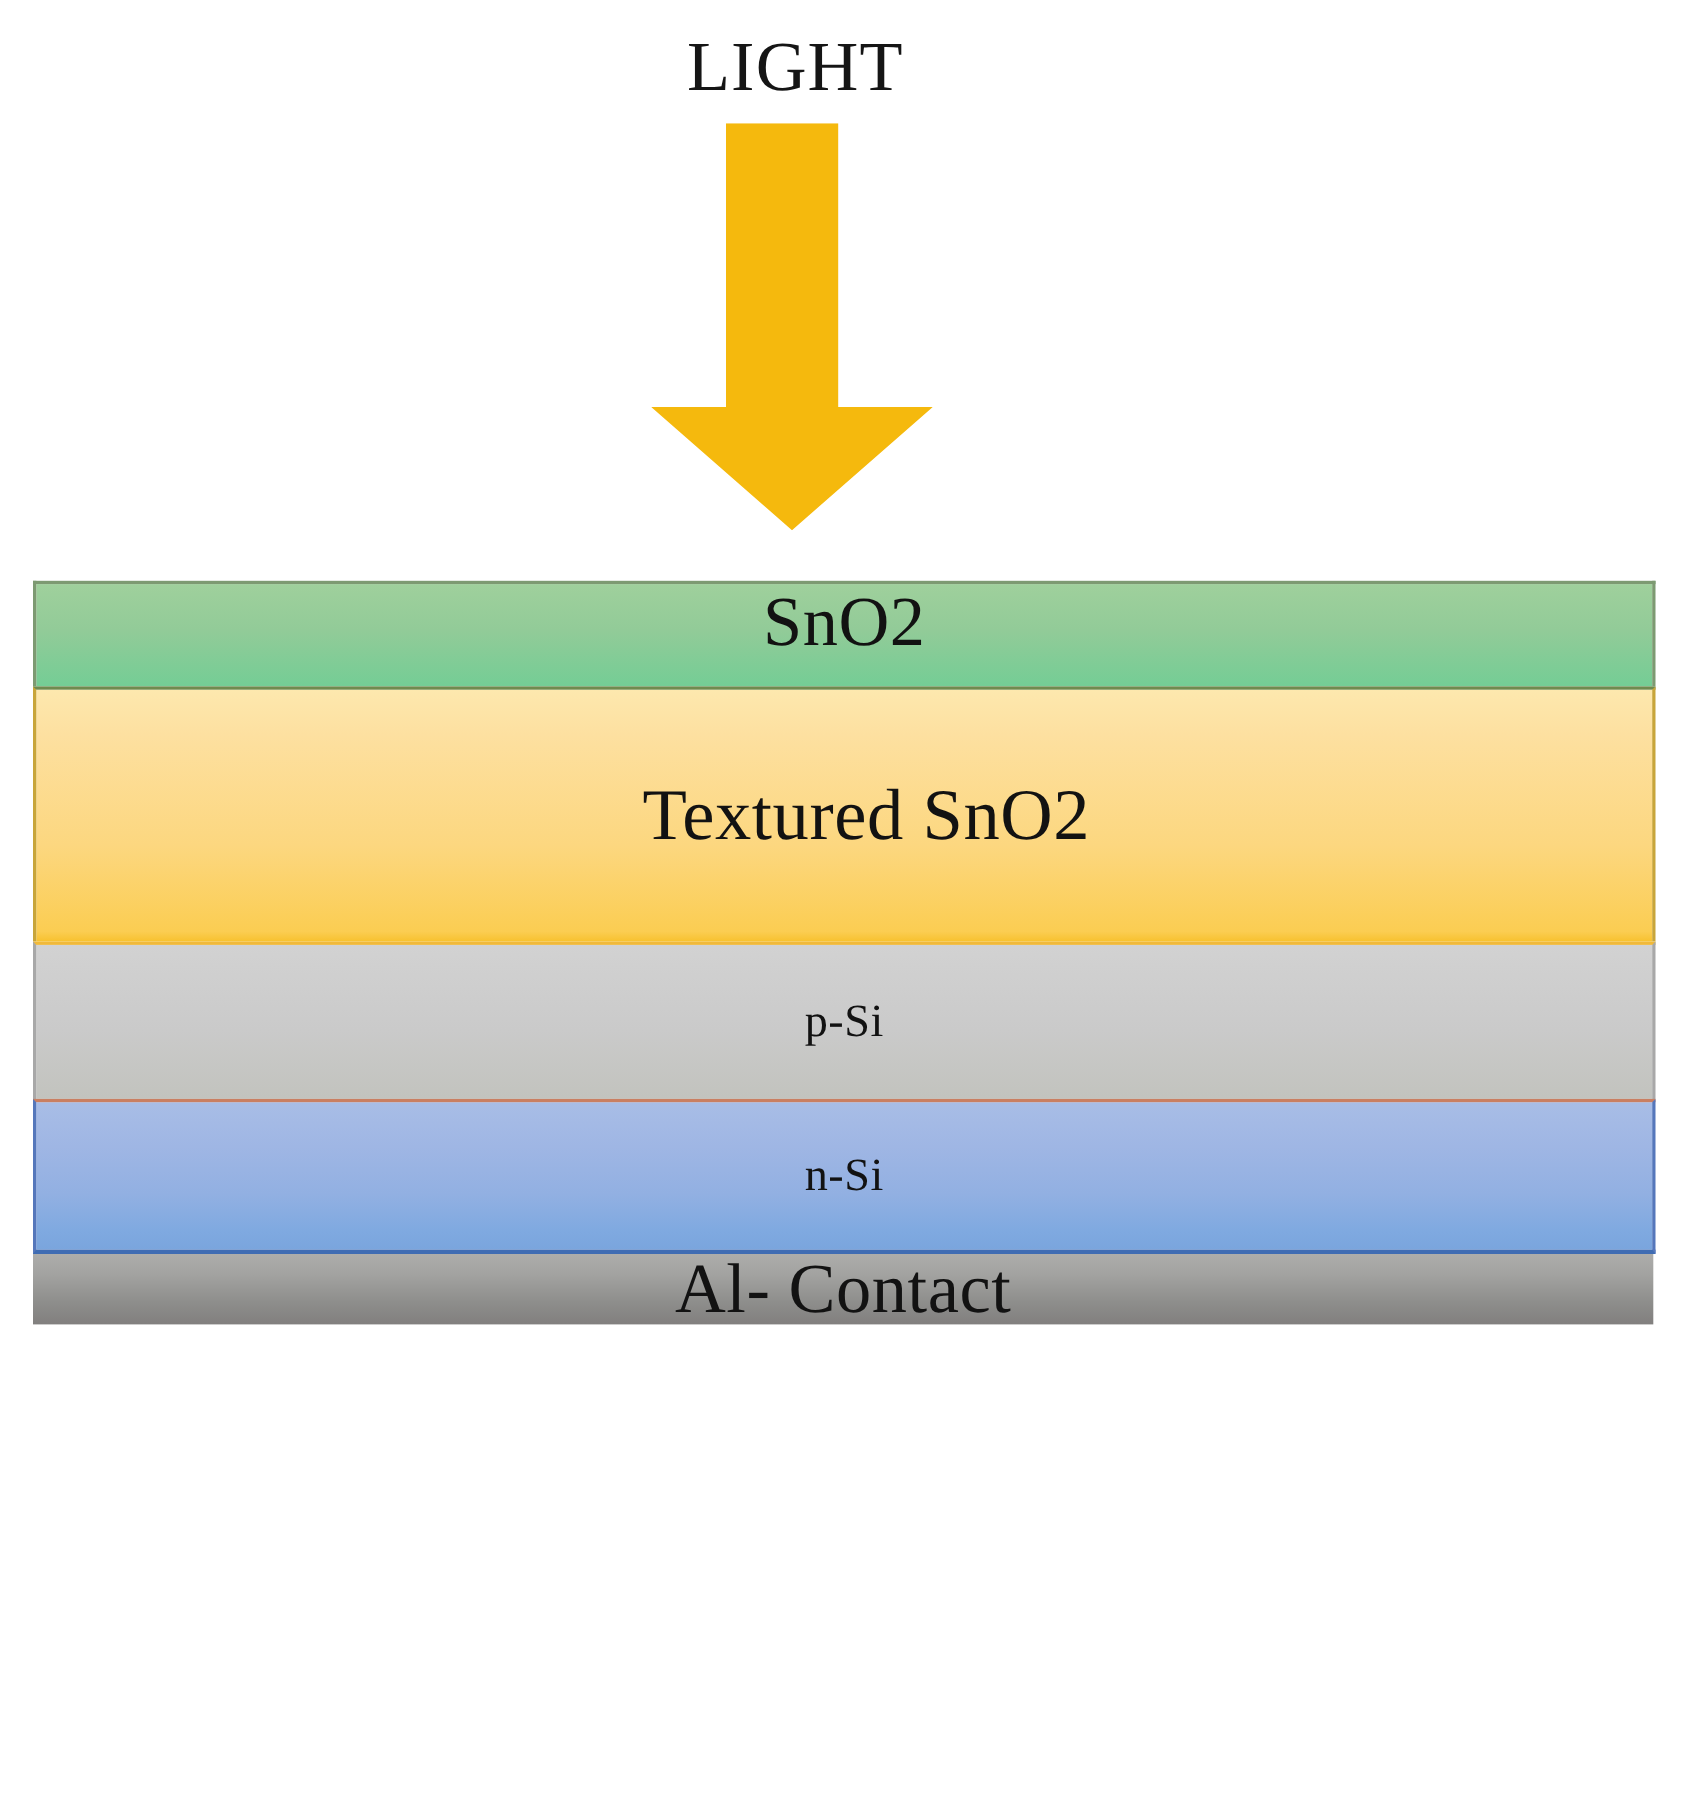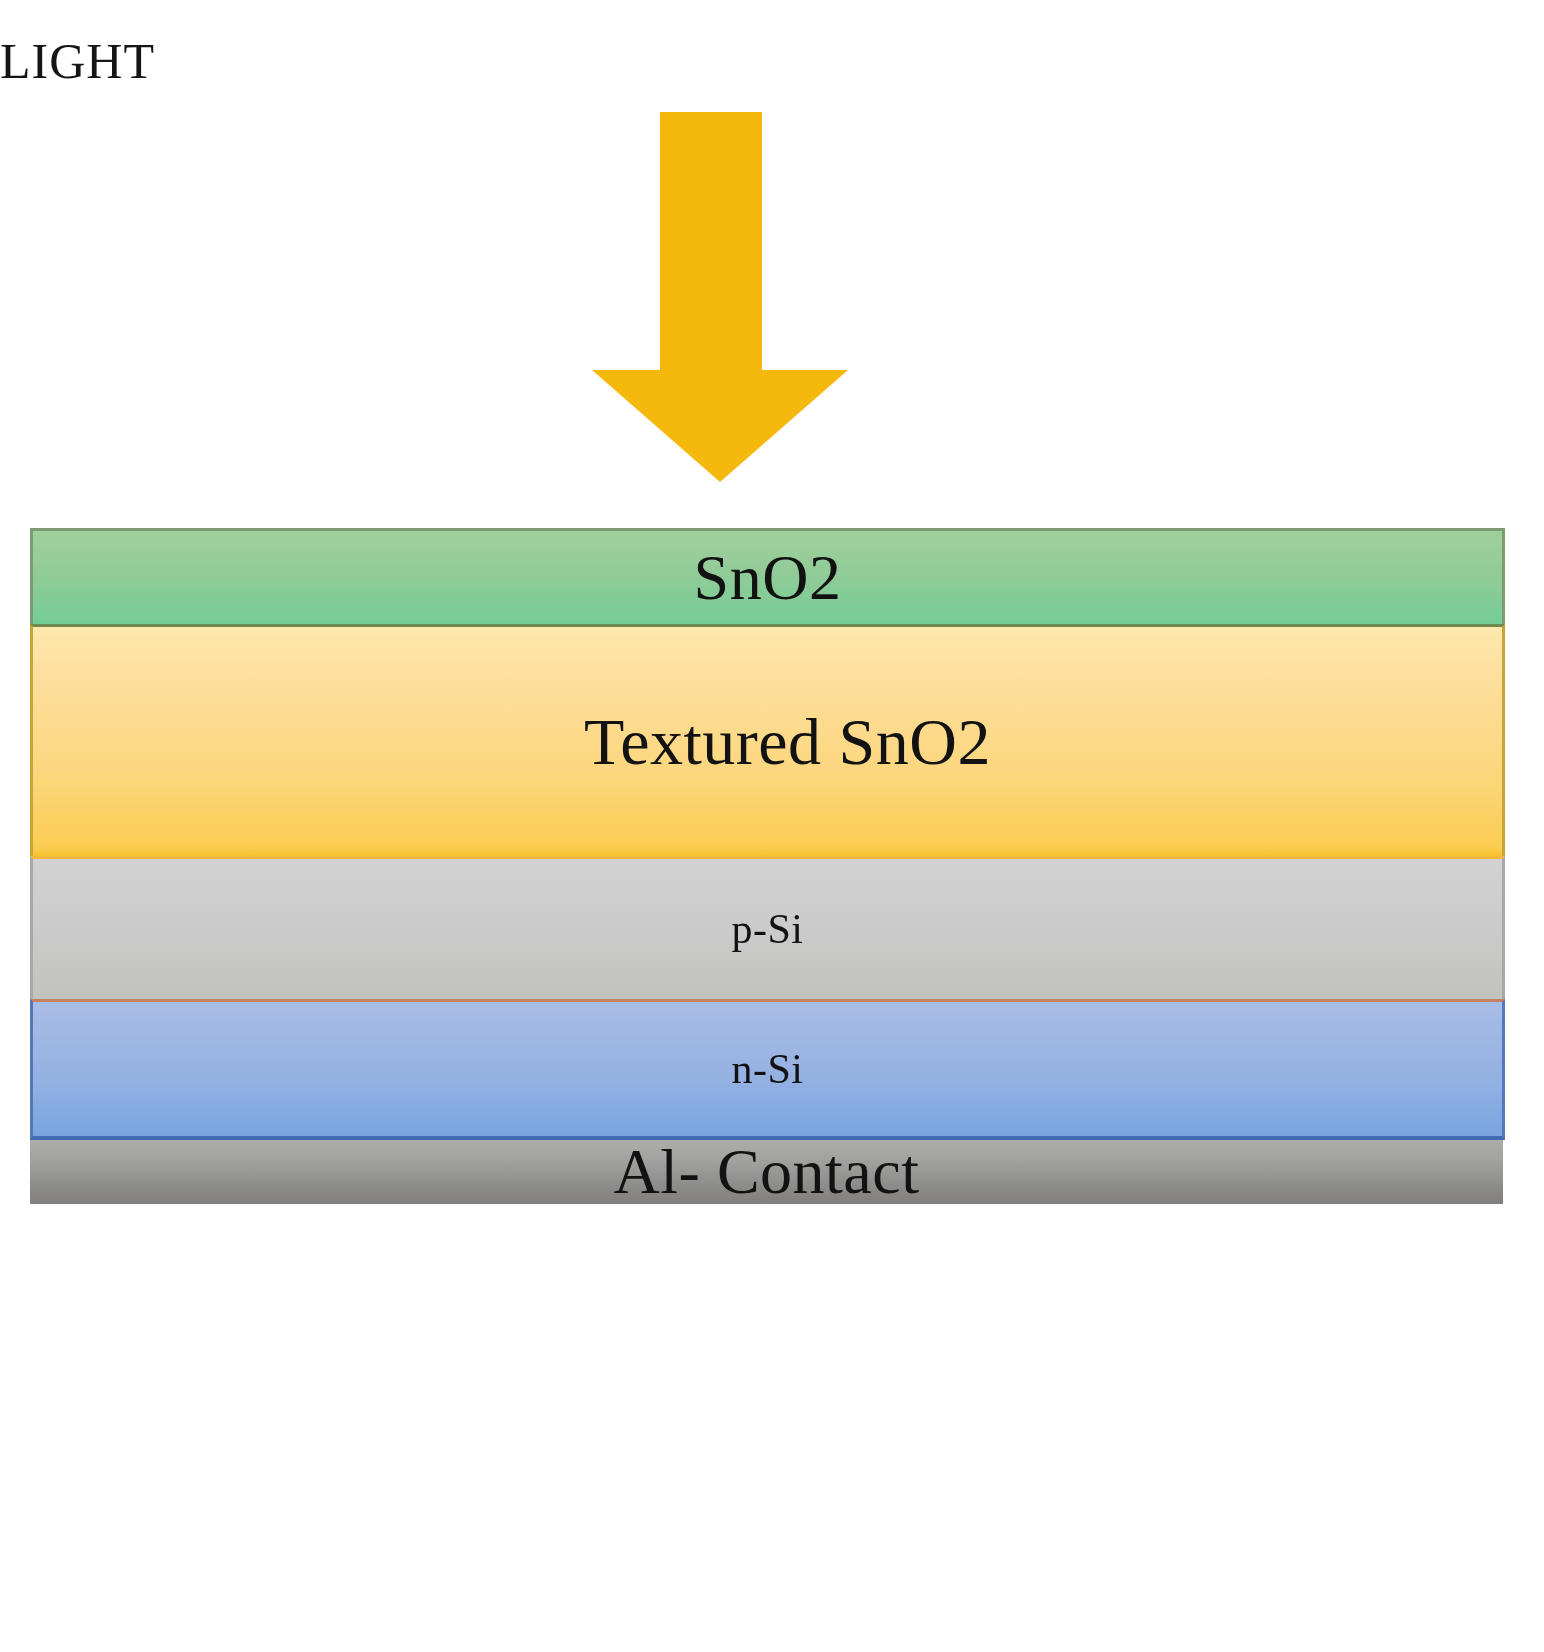--- a/index.html
+++ b/index.html
@@ -22,21 +22,22 @@
     height: 1652px;
     background: #ffffff;
   }
 
   
   #light-label {
     position: absolute;
     left: 0;
     top: 18px;
     width: 1446px;
-    font-size: 50px;
+    text-align: center;
+    font-size: 64px;
     line-height: 86px;
     color: #151515;
     letter-spacing: 1px;
     font-family: "Liberation Serif", "DejaVu Serif", serif;
     white-space: nowrap;
   }
 
   
   #light-arrow {
     position: absolute;
@@ -81,21 +82,21 @@
   }
   #layer-glass .layer-label { font-size: 64px; }
 
   #layer-sno2 {
     height: 96px;
     background: linear-gradient(to bottom, #9fd09c 0%, #92cb98 45%, #74cd95 100%);
     border: 3px solid #7d9a72;
     border-top-width: 3px;
     border-bottom: none;
     align-items: flex-start;
-    padding-top: 15px;
+    padding-top: 2px;
   }
   #layer-sno2 .layer-label { font-size: 64px; }
 
   #layer-textured-sno2 {
     height: 232px;
     background: linear-gradient(to bottom, #fde8ae 0%, #fde0a0 18%, #fcd77f 62%, #fbcd52 96%, #f7c12e 100%);
     border-left: 3px solid #c8a53a;
     border-right: 3px solid #c8a53a;
     border-top: 3px solid #6f8a4f;
     border-bottom: none;

